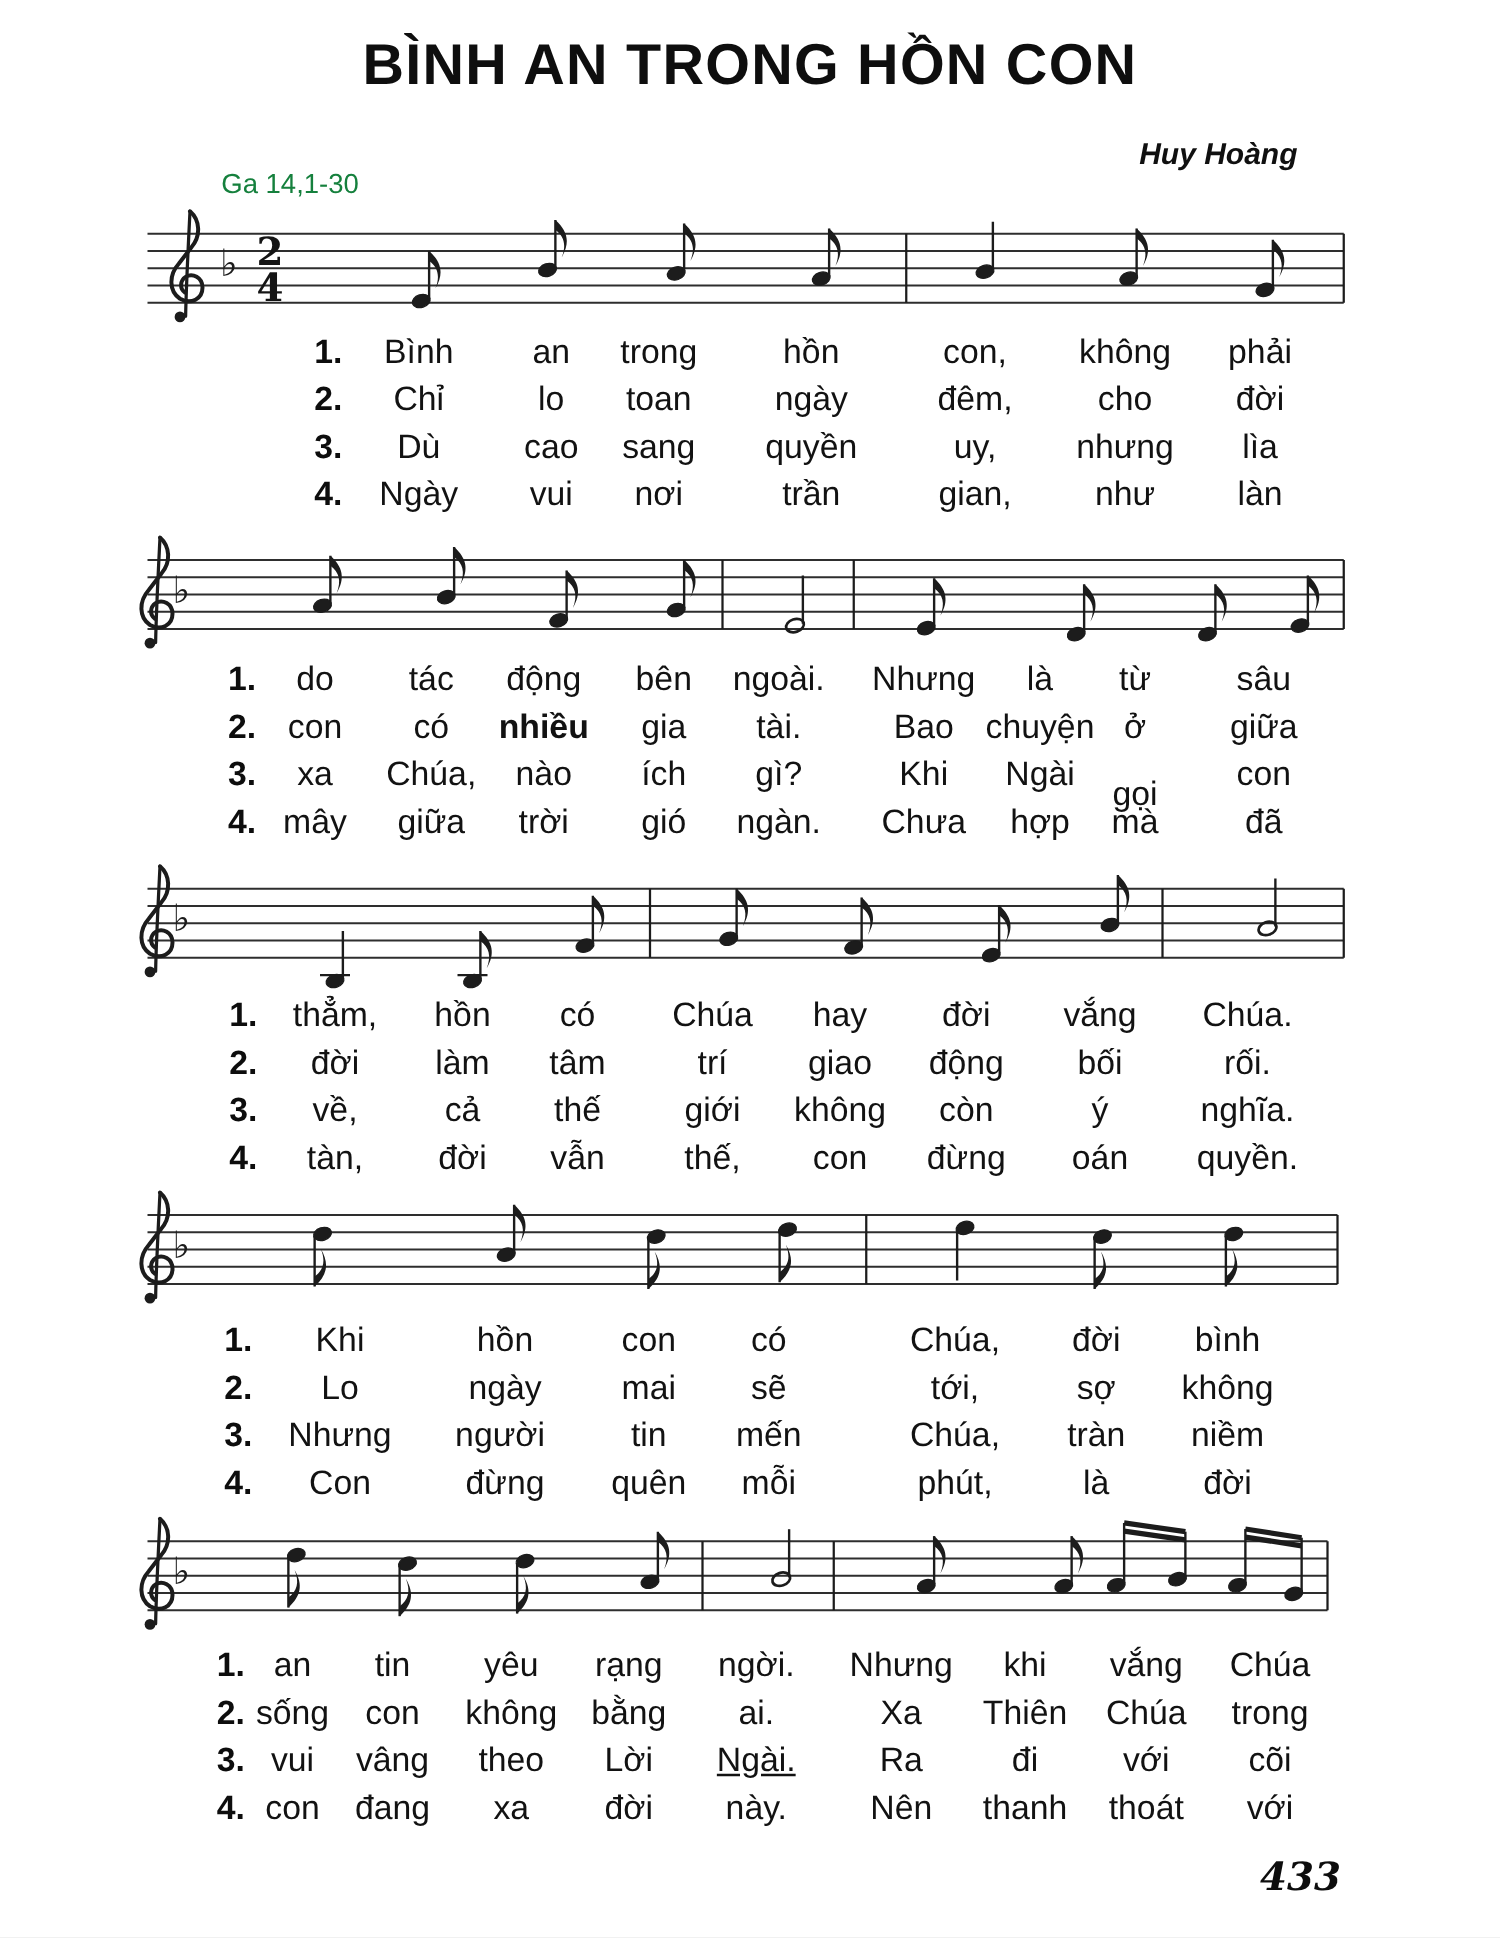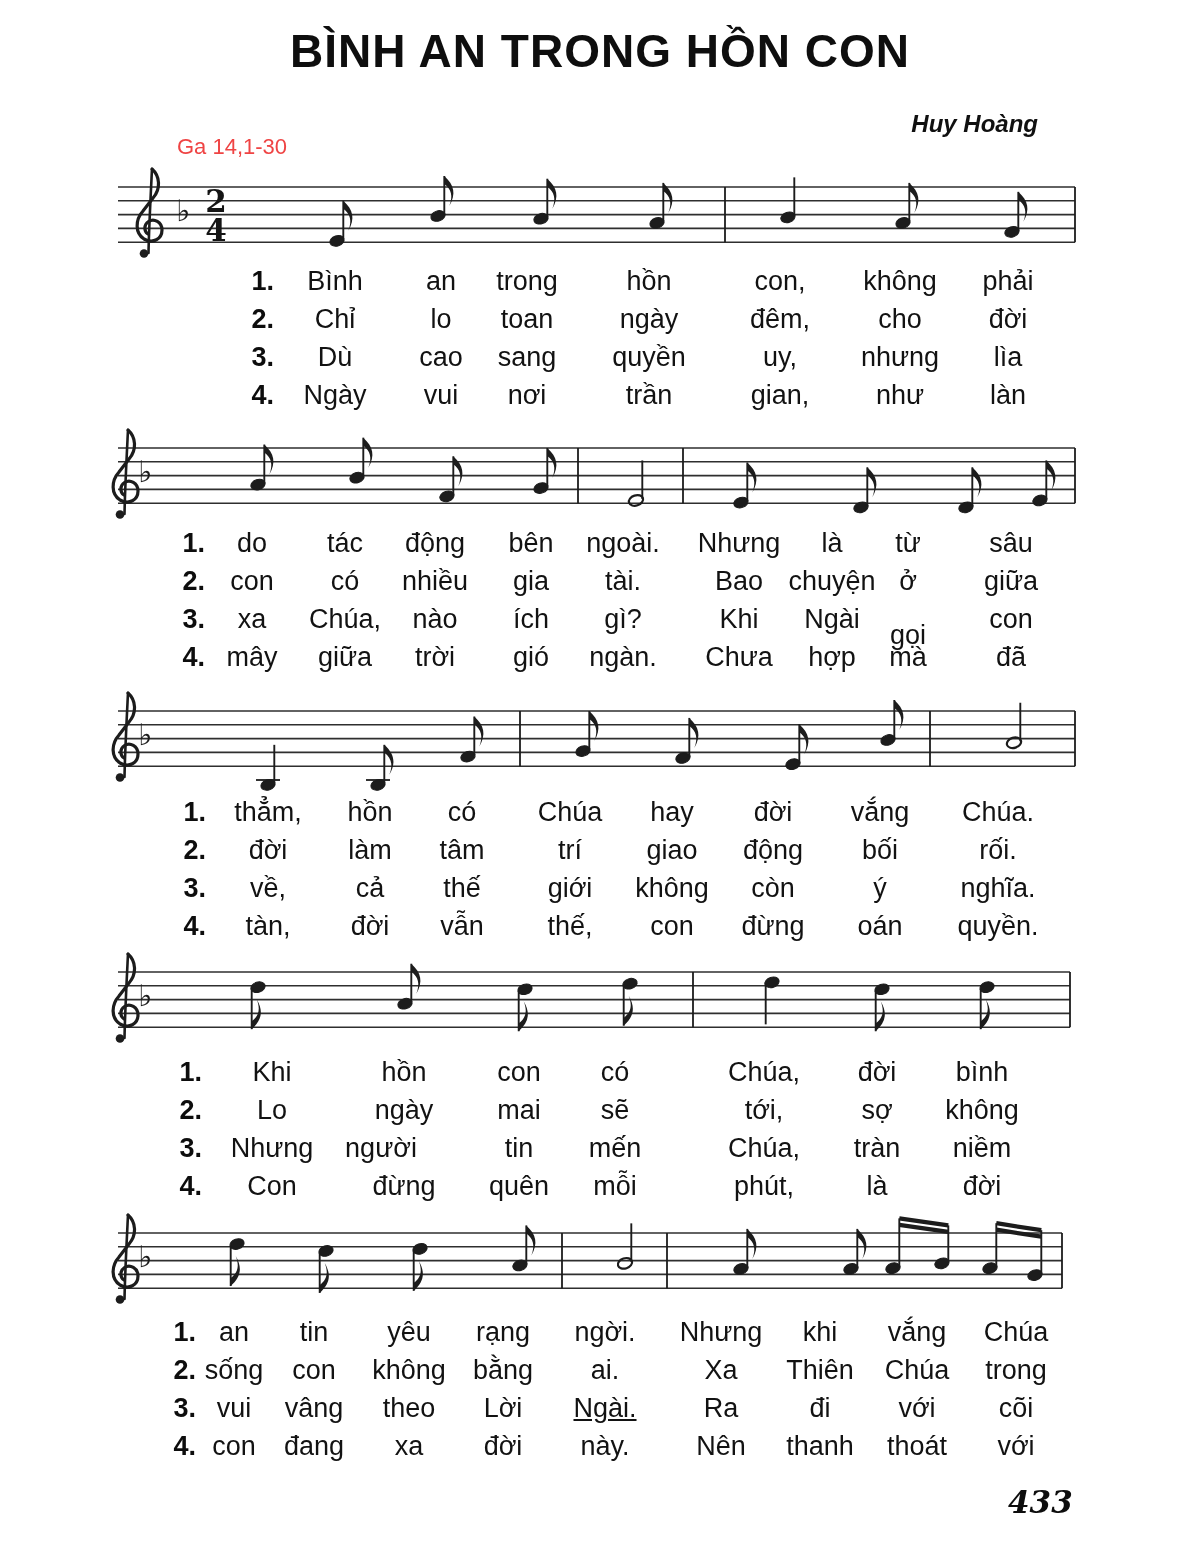--- a/index.html
+++ b/index.html
@@ -14,21 +14,21 @@
   }
   .subtitle{
     position:absolute;top:90px;left:0;width:100%;text-align:center;
     font-family:"DejaVu Sans Mono",monospace;font-size:22px;color:#1b1b1b;
   }
   .composer{
     position:absolute;top:110px;right:162px;
     font-size:24px;font-weight:bold;font-style:italic;color:#101010;
   }
   .scripture{
-    position:absolute;left:177px;top:134px;font-size:22px;color:#ef4444;
+    position:absolute;left:177px;top:134px;font-size:22px;color:#15803d;
   }
   .systems,.verses{position:absolute;left:0;top:0;width:100%;height:100%;}
   .system{position:absolute;left:0;pointer-events:none;}
   .verse-block{position:absolute;left:0;width:100%;}
   .verse-line{position:relative;height:38px;}
   .verse-num{
     position:absolute;transform:translateX(-100%);font-weight:bold;
     font-size:27px;white-space:nowrap;color:#0d0d0d;
   }
   .lyric-word{
@@ -308,21 +308,21 @@
           <span class="lyric-word" style="left: 623px;">ngoài.</span>
           <span class="lyric-word" style="left: 739px;">Nhưng</span>
           <span class="lyric-word" style="left: 832px;">là</span>
           <span class="lyric-word" style="left: 908px;">từ</span>
           <span class="lyric-word" style="left: 1011px;">sâu</span>
         </div>
         <div class="verse-line">
           <span class="verse-num" style="left: 205px;">2.</span>
           <span class="lyric-word" style="left: 252px;">con</span>
           <span class="lyric-word" style="left: 345px;">có</span>
-          <span class="lyric-word" style="left: 435px;">nhiều</span>
+          <span class="lyric-word" style="left: 435px; font-weight: bold;">nhiều</span>
           <span class="lyric-word" style="left: 531px;">gia</span>
           <span class="lyric-word" style="left: 623px;">tài.</span>
           <span class="lyric-word" style="left: 739px;">Bao</span>
           <span class="lyric-word" style="left: 832px;">chuyện</span>
           <span class="lyric-word" style="left: 908px;">ở</span>
           <span class="lyric-word" style="left: 1011px;">giữa</span>
         </div>
         <div class="verse-line">
           <span class="verse-num" style="left: 205px;">3.</span>
           <span class="lyric-word" style="left: 252px;">xa</span>
@@ -411,21 +411,21 @@
           <span class="lyric-word" style="left: 404px;">ngày</span>
           <span class="lyric-word" style="left: 519px;">mai</span>
           <span class="lyric-word" style="left: 615px;">sẽ</span>
           <span class="lyric-word" style="left: 764px;">tới,</span>
           <span class="lyric-word" style="left: 877px;">sợ</span>
           <span class="lyric-word" style="left: 982px;">không</span>
         </div>
         <div class="verse-line">
           <span class="verse-num" style="left: 202px;">3.</span>
           <span class="lyric-word" style="left: 272px;">Nhưng</span>
-          <span class="lyric-word" style="left: 381px; text-align: right;">người</span>
+          <span class="lyric-word" style="left: 400px; text-align: right;">người</span>
           <span class="lyric-word" style="left: 519px;">tin</span>
           <span class="lyric-word" style="left: 615px;">mến</span>
           <span class="lyric-word" style="left: 764px;">Chúa,</span>
           <span class="lyric-word" style="left: 877px;">tràn</span>
           <span class="lyric-word" style="left: 982px;">niềm</span>
         </div>
         <div class="verse-line">
           <span class="verse-num" style="left: 202px;">4.</span>
           <span class="lyric-word" style="left: 272px;">Con</span>
           <span class="lyric-word" style="left: 404px;">đừng</span>

